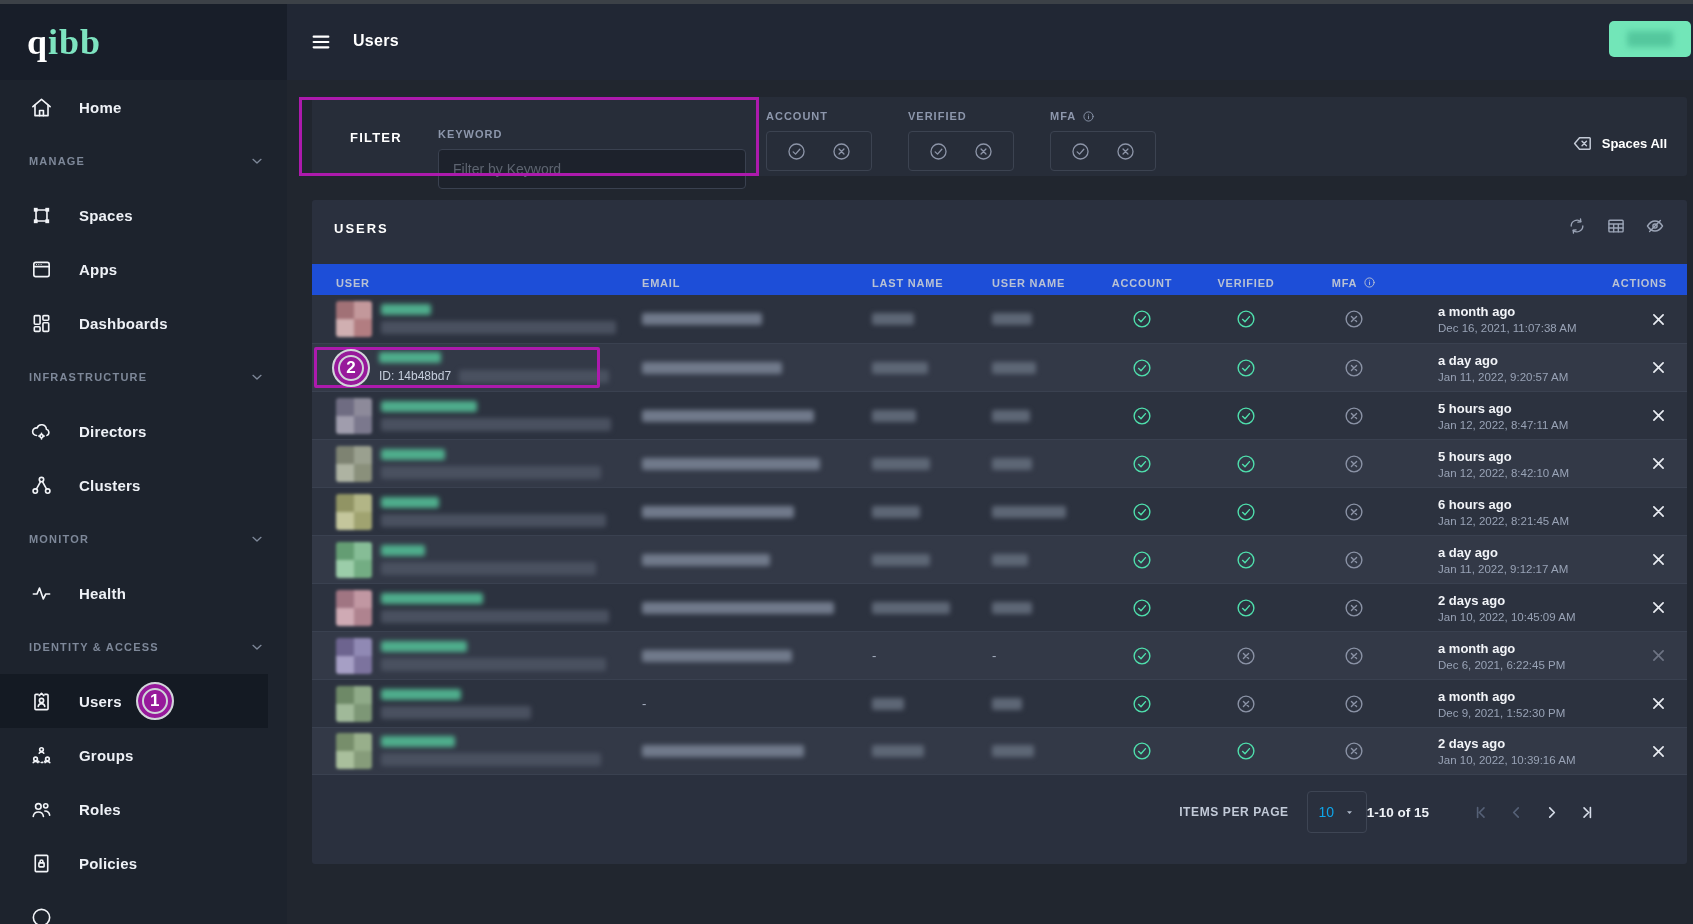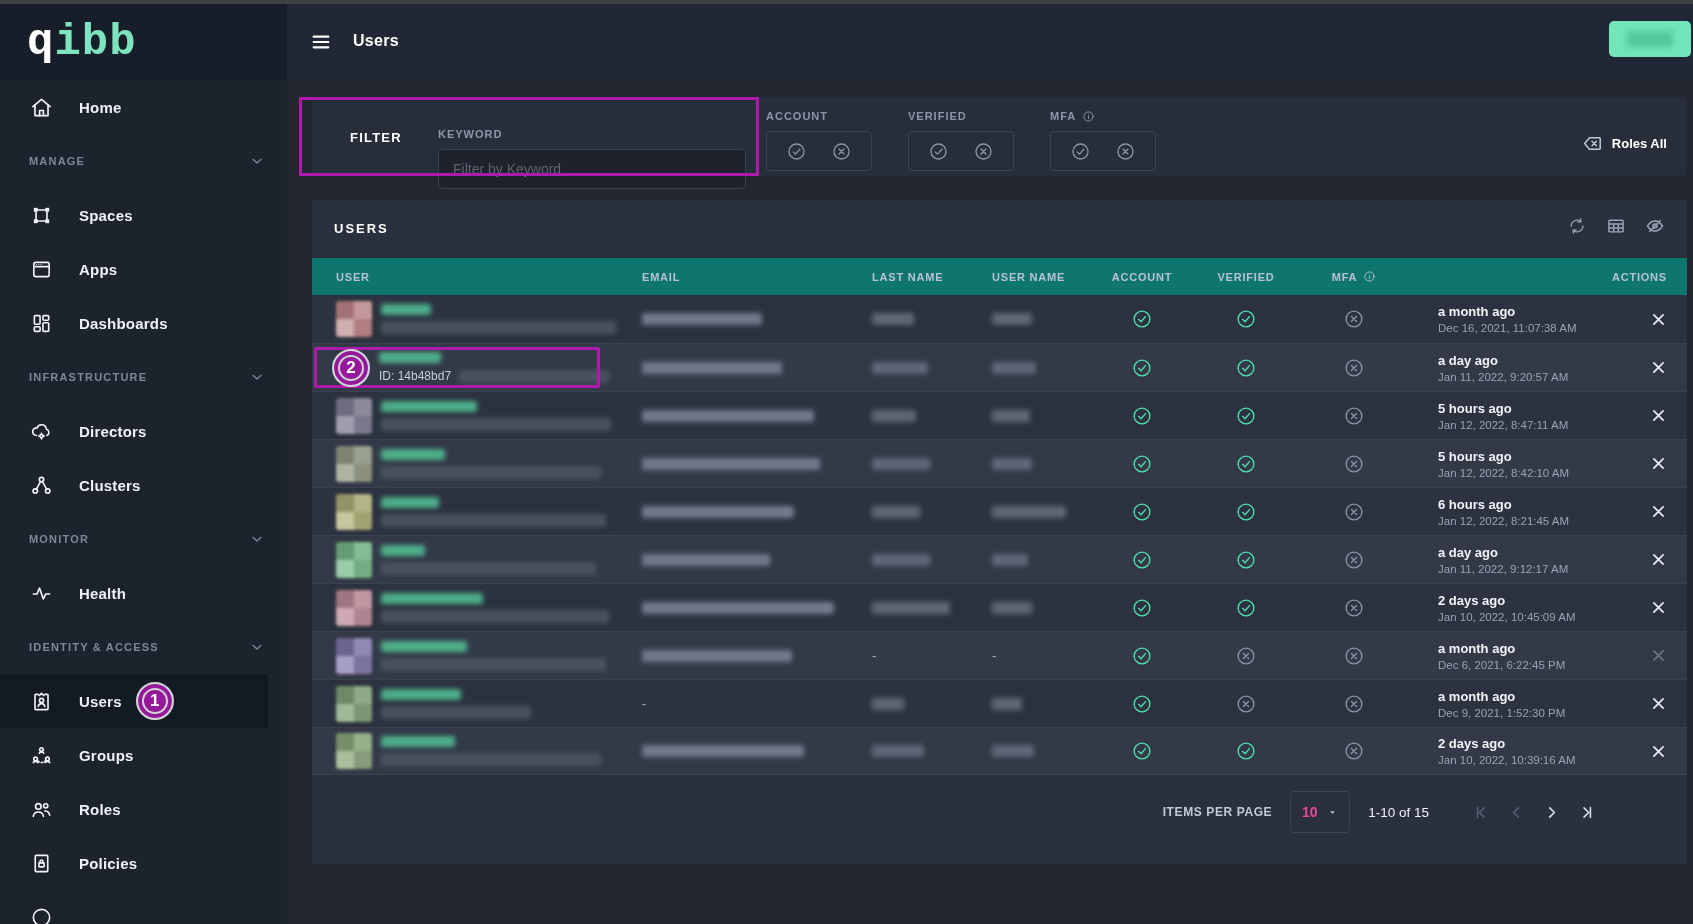--- a/index.html
+++ b/index.html
@@ -7,21 +7,21 @@
     font-family:"Liberation Sans",sans-serif;-webkit-font-smoothing:antialiased}
   .ic{display:inline-flex;align-items:center;justify-content:center;line-height:0}
   .ic svg{display:block}
 
   
   .top-strip{position:absolute;left:0;top:0;width:1693px;height:4px;background:#3c4147}
 
   
   .sidebar{position:absolute;left:0;top:4px;width:287px;height:920px;background:#1d232d;z-index:3}
   .logo-area{height:76px;background:#181e29;display:flex;align-items:center;padding-left:27px}
-  .logo{font-size:44px;font-weight:bold;letter-spacing:1px;font-family:Liberation Mono, monospace}
+  .logo{font-size:36px;font-weight:bold;letter-spacing:1px;font-family:Liberation Serif, serif}
   .logo .lq{color:#ffffff}
   .logo .libb{color:#7ee4c0}
   .nav{position:absolute;top:76px;left:0;right:0}
   .nav-item{height:54px;display:flex;align-items:center;padding-left:29px;color:#eef1f6;cursor:pointer;position:relative}
   .nav-item .ic{color:#f2f4f8;width:24px}
   .nav-item .ic svg{width:23px;height:23px}
   .nav-label{margin-left:26px;font-size:15px;font-weight:bold;letter-spacing:.2px}
   .nav-item.active{background:#141a23;width:268px}
   .nav-section{height:54px;display:flex;align-items:center;padding:0 22px 0 29px;color:#7e8899;cursor:pointer;justify-content:space-between}
   .sec-label{font-size:11px;font-weight:bold;letter-spacing:1.2px}
@@ -64,21 +64,21 @@
   .clear-all-label{color:#fff;font-size:13px;font-weight:bold}
   .filter-annotation{position:absolute;left:12px;top:17px;width:460px;height:79px;border:3px solid #ad1aad;z-index:5;pointer-events:none}
 
   
   .users-card{position:absolute;left:25px;top:120px;width:1375px;height:664px;background:#2a303e;border-radius:3px}
   .card-title{position:absolute;left:22px;top:21px;color:#fff;font-size:13px;font-weight:bold;letter-spacing:2px}
   .card-toolbar{position:absolute;right:22px;top:16px;display:flex;gap:19px;color:#9ba4b6}
   .tool-btn{cursor:pointer;display:inline-flex}
   .tool-btn svg{width:20px;height:20px}
 
-  .thead{position:absolute;left:0;top:58px;width:100%;height:37px;background:#0f766e;display:flex;align-items:flex-start}
+  .thead{position:absolute;left:0;top:64px;width:100%;height:37px;background:#1d4ed8;display:flex;align-items:flex-start}
   .hcell{color:#b9c2d4;font-size:11px;font-weight:bold;letter-spacing:.8px;display:flex;align-items:center;gap:6px}
   .hcell .ic{color:#b9c2d4}.hcell .ic svg{width:13px;height:13px}
 
   .tbody{position:absolute;left:0;top:95px;width:100%}
   .trow{height:48px;display:flex;align-items:center;position:relative;border-top:1px solid #3a4150;cursor:pointer}
   .trow:first-child{border-top:none}
   .trow.odd{background:#2c323f}
   .trow.even{background:#333947}
   .trow:last-child{border-bottom:1px solid #3a4150}
   .cell{display:flex;align-items:center;height:100%}
@@ -114,23 +114,23 @@
   .action-x svg{width:17px;height:17px}
   .action-x.dim{color:#6d7383}
 
   .created{flex-direction:column;align-items:flex-start;justify-content:center;gap:3px}
   .created .rel{color:#f2f4f8;font-size:13px;font-weight:bold}
   .created .abs{color:#99a3b6;font-size:11.5px}
 
   .pagination{position:absolute;left:0;top:586px;width:100%;height:52px;display:flex;align-items:center;justify-content:flex-end;padding-right:92px}
   .ipp-label{color:#c2cad8;font-size:12px;font-weight:bold;letter-spacing:.6px}
   .ipp-select{margin-left:18px;width:60px;height:42px;border:1px solid #3e4554;border-radius:4px;display:flex;align-items:center;justify-content:center;gap:10px;cursor:pointer}
-  .ipp-value{color:#ec4899;font-size:14px;font-weight:bold}
+  .ipp-value{color:#0ea5e9;font-size:14px;font-weight:normal}
   .ipp-select .ic{color:#aeb7c8}.ipp-select .ic svg{width:11px;height:11px}
-  .range-text{margin-left:18px;color:#eef1f6;font-size:13.5px;font-weight:normal}
+  .range-text{color:#eef1f6;font-size:13.5px;font-weight:bold}
   .pager{margin-left:44px;display:flex;gap:18px;align-items:center}
   .pg-btn{display:inline-flex;cursor:pointer}
   .pg-btn svg{width:17px;height:17px}
   .pg-btn.disabled{color:#556076;cursor:default}
   .pg-btn.enabled{color:#d6dce8}
 </style>
 </head>
 <body>
 
 <div class="top-strip"></div>
@@ -380,21 +380,21 @@
             </span>
           </div></div>
       </div>
     <div class="clear-all">
       <span class="ic">
           <svg viewBox="0 0 24 24" fill="none" stroke="currentColor" stroke-width="1.7" stroke-linecap="round" stroke-linejoin="round">
             <path d="M8.6 5.5H20a.8.8 0 0 1 .8.8v11.4a.8.8 0 0 1-.8.8H8.6L3 12z"></path>
             <path d="M11.5 9.5l5 5M16.5 9.5l-5 5"></path>
           </svg>
         </span>
-      <span class="clear-all-label">Roles All</span>
+      <span class="clear-all-label">Spaces All</span>
     </div>
   </div>
   <div class="filter-annotation"></div>
 
   <div class="users-card">
     <span class="card-title">USERS</span>
     <div class="card-toolbar">
         <span class="tool-btn">
           <svg viewBox="0 0 24 24" fill="none" stroke="currentColor" stroke-width="1.6" stroke-linecap="round" stroke-linejoin="round">
             <path d="M5 12a7 7 0 0 1 11.5-5.3"></path>

